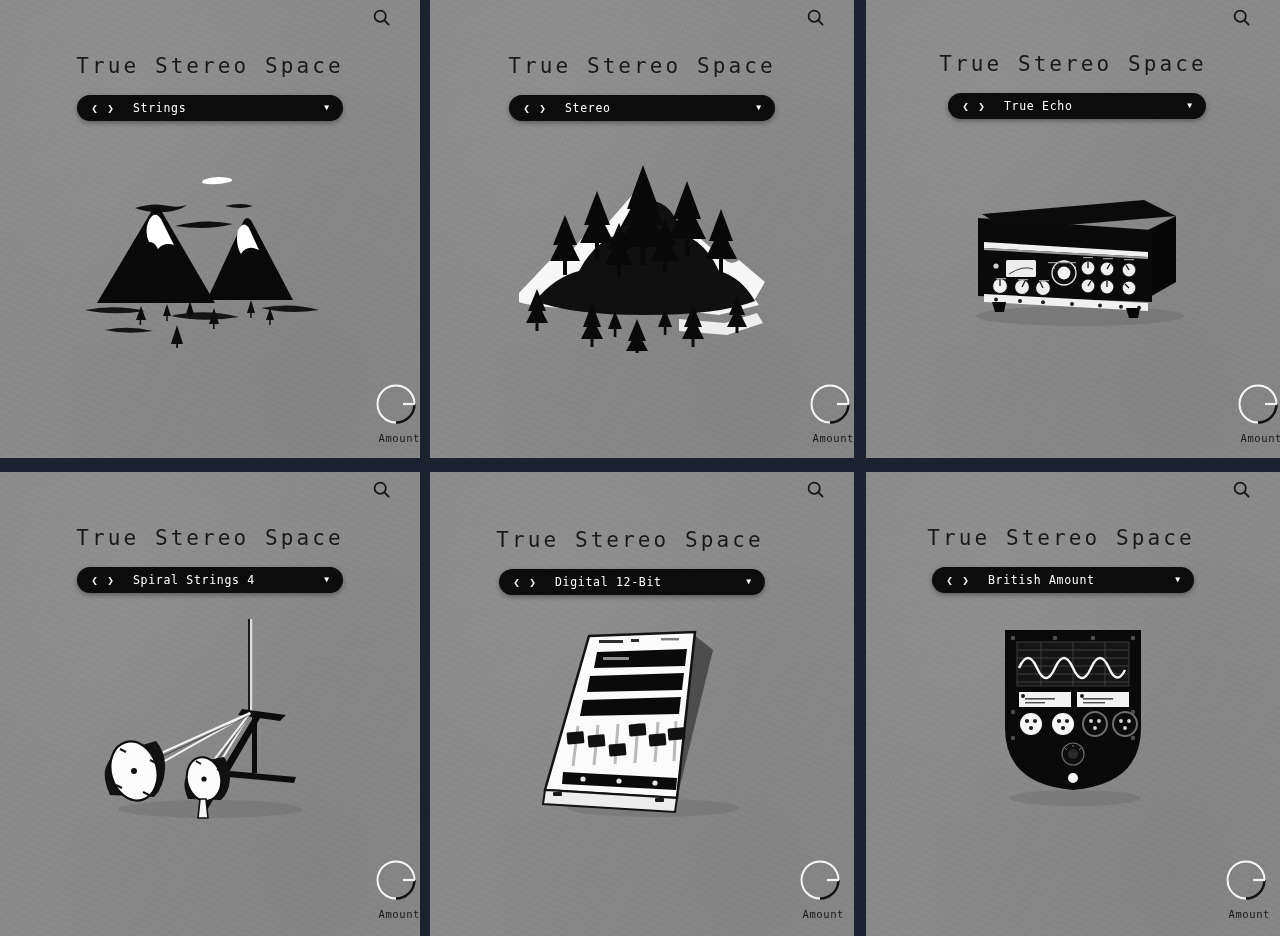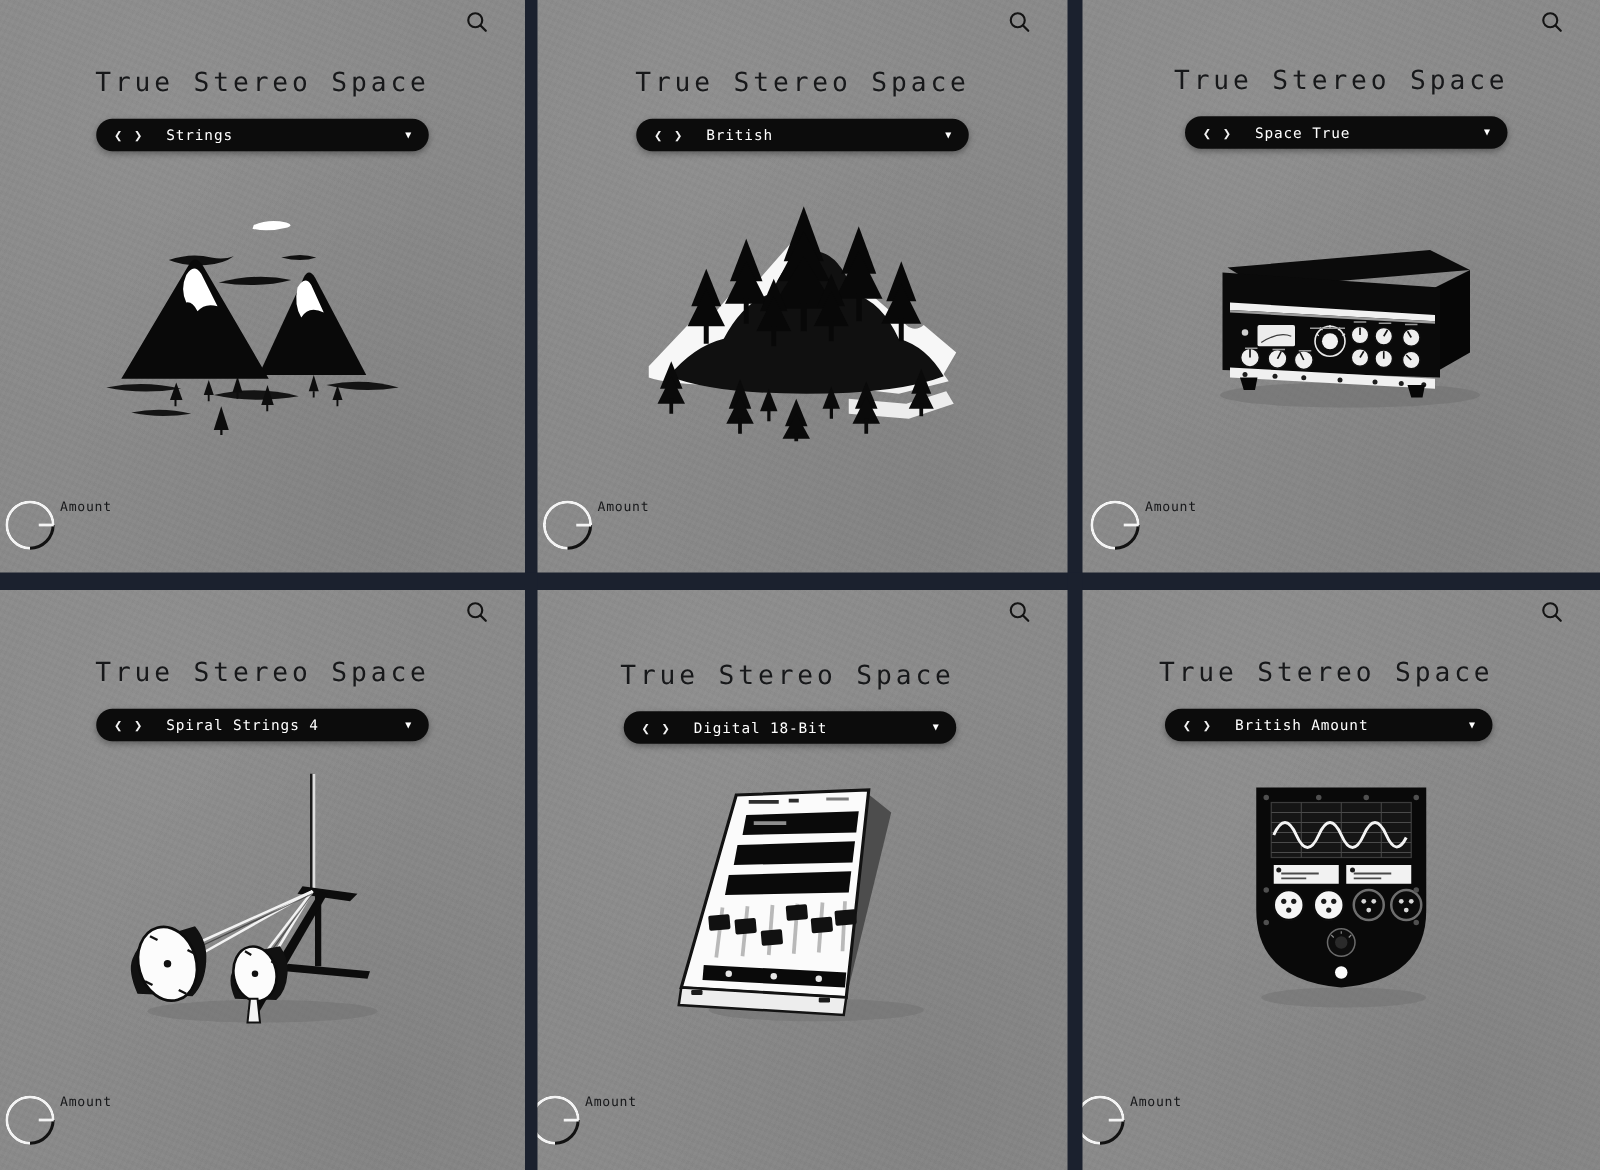--- a/index.html
+++ b/index.html
@@ -134,22 +134,22 @@
   }
   .artwork svg { display: block; }
 
   
   .knob-wrap {
     position: absolute;
     left: 0;
     right: 0;
     bottom: 14px;
     display: flex;
-    flex-direction: row;
-    align-items: flex-start;
+    flex-direction: column;
+    align-items: flex-end;
   }
   .knob {
     width: 48px;
     height: 48px;
     cursor: ns-resize;
   }
   .knob svg { display: block; }
   .knob-label {
     margin-top: 4px;
     color: #17181a;
@@ -246,21 +246,21 @@
         <circle cx="8.2" cy="8.2" r="5.6" fill="none" stroke="#141414" stroke-width="1.7"></circle>
         <line x1="12.4" y1="12.4" x2="16.6" y2="16.6" stroke="#141414" stroke-width="1.8" stroke-linecap="round"></line>
       </svg>
     </div>
     <h1 class="title">True Stereo Space</h1>
     <div class="preset-bar">
       <div class="nav-arrows">
         <span class="nav-arrow">❮</span>
         <span class="nav-arrow">❯</span>
       </div>
-      <span class="preset-name">British</span>
+      <span class="preset-name">Stereo</span>
       <span class="caret">▼</span>
     </div>
     <div class="artwork">
       <svg width="290" height="210" viewBox="0 0 290 210">
 
         <path d="M22 150 L58 112 q6 -7 13 0 L96 82 q6 -8 13 0 l28 -32 q7 -9 14 0 l34 40 q6 7 13 1 l30 26 q7 6 14 0 l26 22 l-14 24 q-30 8 -64 6 q-60 -2 -120 -4 q-34 -1 -48 -6 z" fill="#f7f7f7"></path>
         <path d="M160 152 l52 6 l40 -10 l10 14 l-40 10 l-52 -6 z" fill="#f2f2f2"></path>
         <path d="M182 176 l46 4 l32 -10 l6 10 l-36 12 l-48 -4 z" fill="#ededed"></path>
 
         <path d="M38 158 q20 -24 44 -30 q16 -30 38 -36 q14 -34 34 -34 q20 0 32 34 q22 6 36 36 q22 6 36 30 q-36 14 -110 14 q-74 0 -110 -14 z" fill="#101010"></path>
@@ -333,21 +333,21 @@
         <circle cx="8.2" cy="8.2" r="5.6" fill="none" stroke="#141414" stroke-width="1.7"></circle>
         <line x1="12.4" y1="12.4" x2="16.6" y2="16.6" stroke="#141414" stroke-width="1.8" stroke-linecap="round"></line>
       </svg>
     </div>
     <h1 class="title">True Stereo Space</h1>
     <div class="preset-bar">
       <div class="nav-arrows">
         <span class="nav-arrow">❮</span>
         <span class="nav-arrow">❯</span>
       </div>
-      <span class="preset-name">Space True</span>
+      <span class="preset-name">True Echo</span>
       <span class="caret">▼</span>
     </div>
     <div class="artwork">
       <svg width="250" height="180" viewBox="0 0 250 180">
 
         <ellipse cx="132" cy="160" rx="104" ry="10" fill="#6f6f6f" opacity=".55"></ellipse>
 
         <path d="M34 58 L196 44 L228 60 L60 74 z" fill="#0b0b0b"></path>
 
         <path d="M228 60 L228 126 L200 142 L200 74 z" fill="#060606"></path>
@@ -526,21 +526,21 @@
         <circle cx="8.2" cy="8.2" r="5.6" fill="none" stroke="#141414" stroke-width="1.7"></circle>
         <line x1="12.4" y1="12.4" x2="16.6" y2="16.6" stroke="#141414" stroke-width="1.8" stroke-linecap="round"></line>
       </svg>
     </div>
     <h1 class="title">True Stereo Space</h1>
     <div class="preset-bar">
       <div class="nav-arrows">
         <span class="nav-arrow">❮</span>
         <span class="nav-arrow">❯</span>
       </div>
-      <span class="preset-name">Digital 18-Bit</span>
+      <span class="preset-name">Digital 12-Bit</span>
       <span class="caret">▼</span>
     </div>
     <div class="artwork">
       <svg width="230" height="205" viewBox="0 0 230 205">
         <ellipse cx="126" cy="188" rx="86" ry="9" fill="#6f6f6f" opacity=".5"></ellipse>
 
         <path d="M166 14 L186 30 L150 178 L116 186 z" fill="#4d4d4d"></path>
 
         <path d="M62 16 L168 12 L150 178 L18 170 z" fill="#fbfbfb" stroke="#121212" stroke-width="2.5"></path>
 

